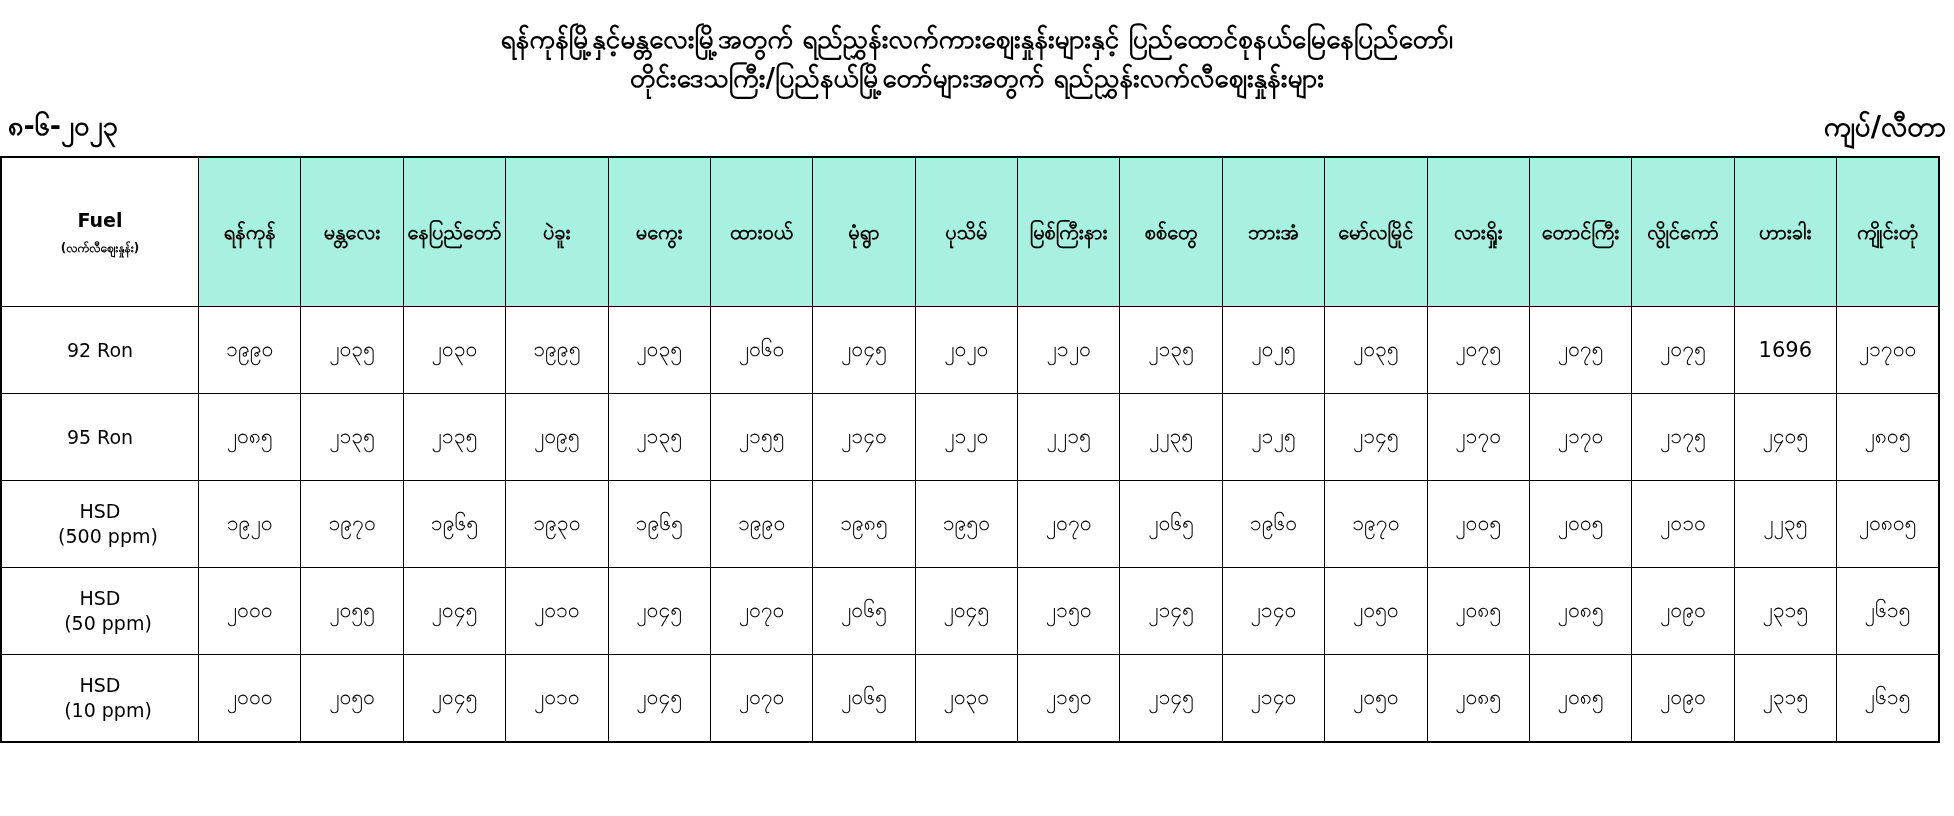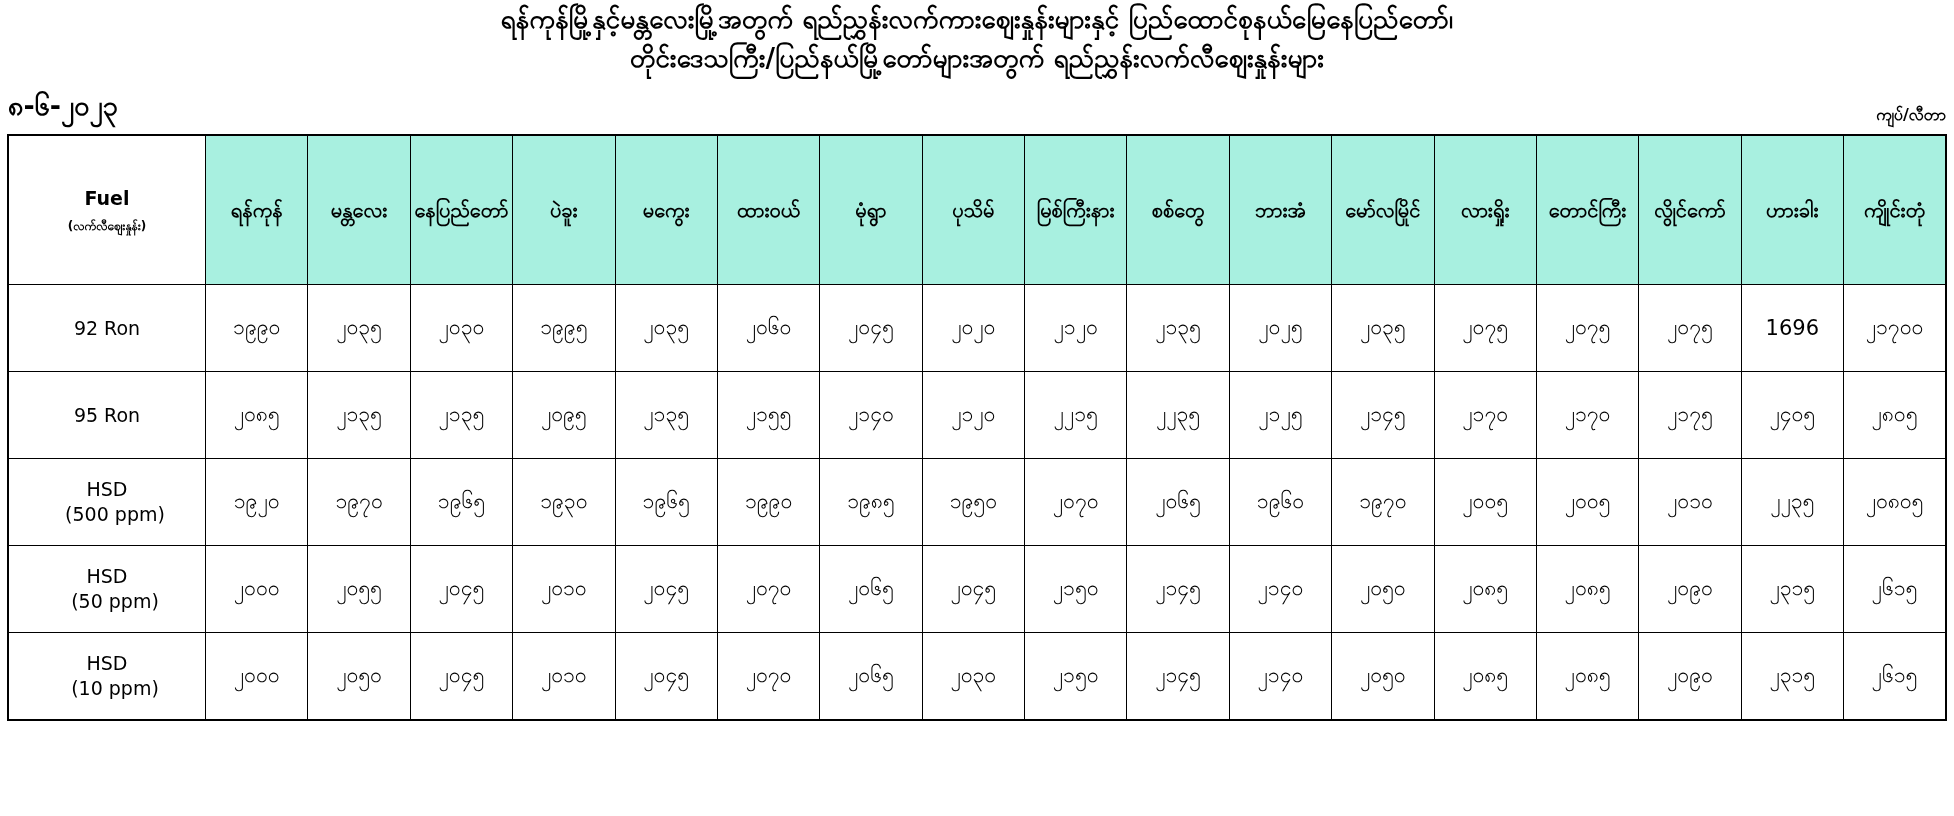--- a/index.html
+++ b/index.html
@@ -15,48 +15,46 @@
     overflow: hidden;
   }
   .page {
     position: relative;
     width: 1954px;
     height: 816px;
     box-sizing: border-box;
   }
   .title-block {
     text-align: center;
-    padding-top: 0;
+    padding-top: 20px;
   }
   .title-line {
     font-size: 26px;
     font-weight: bold;
     line-height: 1.5;
     letter-spacing: 0.2px;
   }
   .meta-row {
     display: flex;
     justify-content: space-between;
-    align-items: flex-end;
     padding: 10px 8px 6px 8px;
   }
   .date-label {
     font-size: 27px;
     font-weight: bold;
   }
   .unit-label {
-    font-size: 16px;
-    font-weight: bold;
-    margin-top: 9px;
+    font-size: 28px;
+    font-weight: bold;
   }
   table.price-table {
     border-collapse: collapse;
     table-layout: fixed;
     width: 1940px;
-    margin: 0 7px;
+    margin: 0 0;
     border: 2px solid #000000;
   }
   table.price-table th,
   table.price-table td {
     border: 1px solid #000000;
     text-align: center;
     vertical-align: middle;
     padding: 0;
   }
   thead th {

